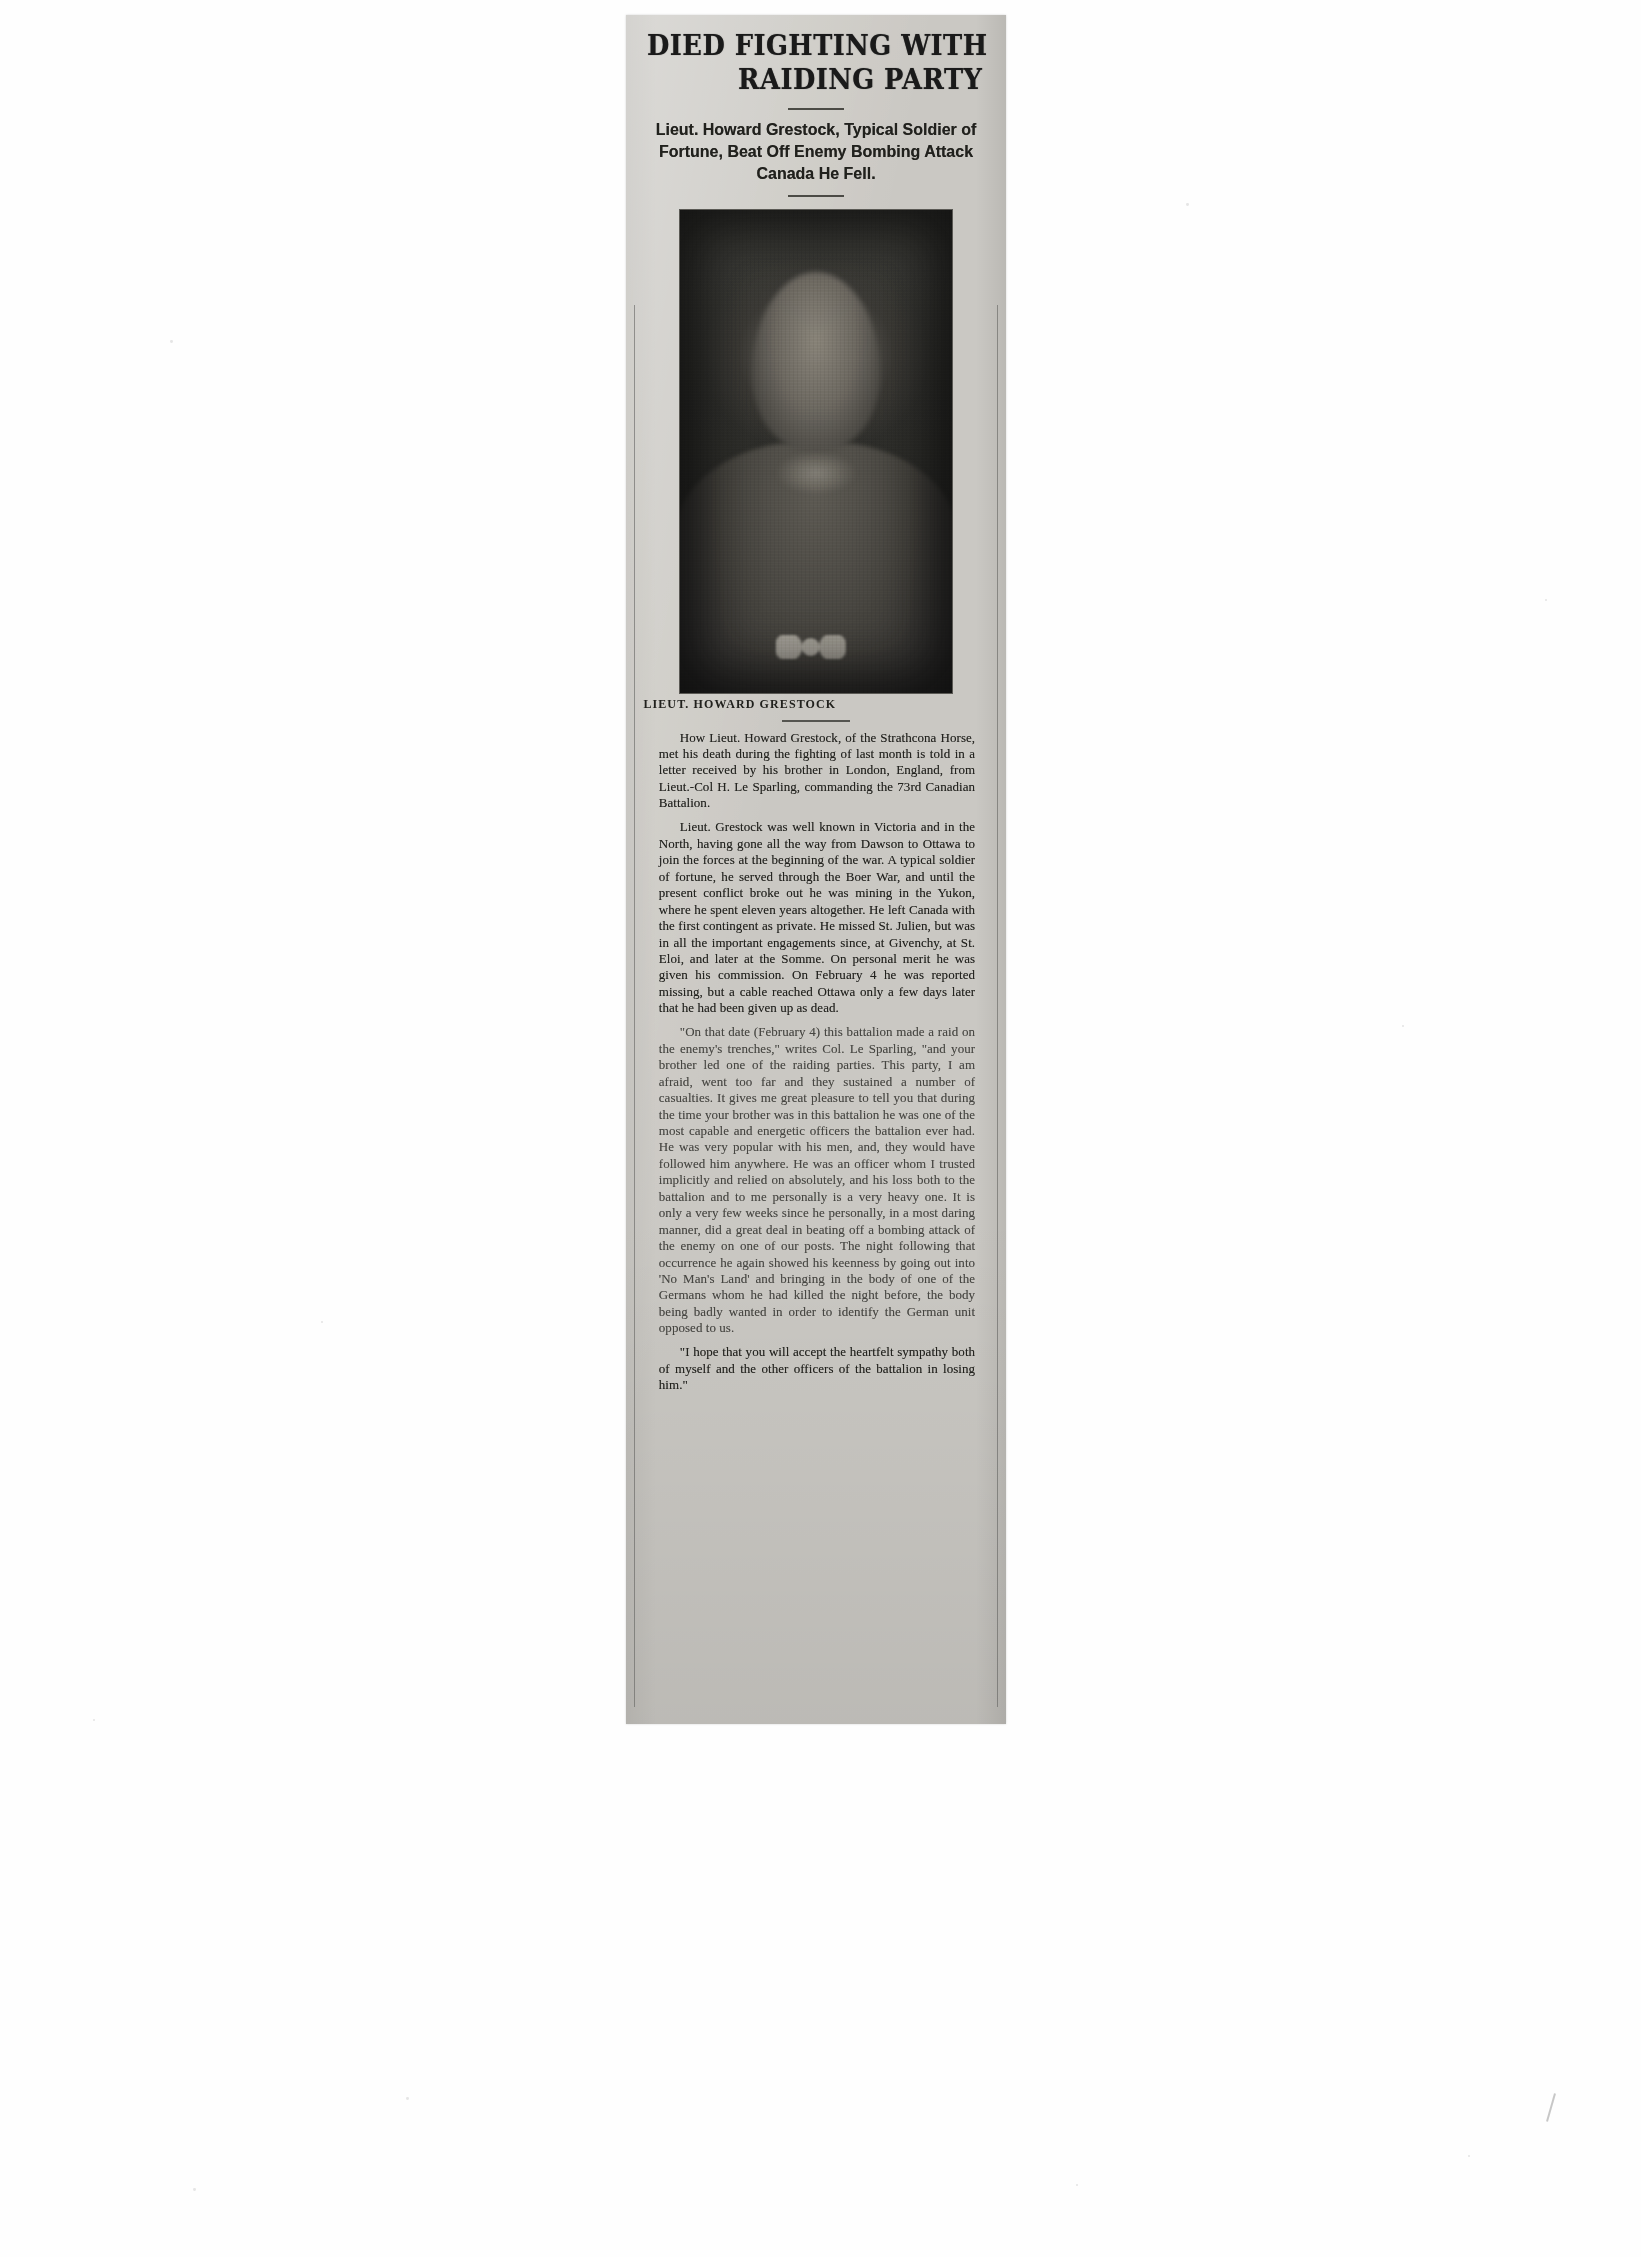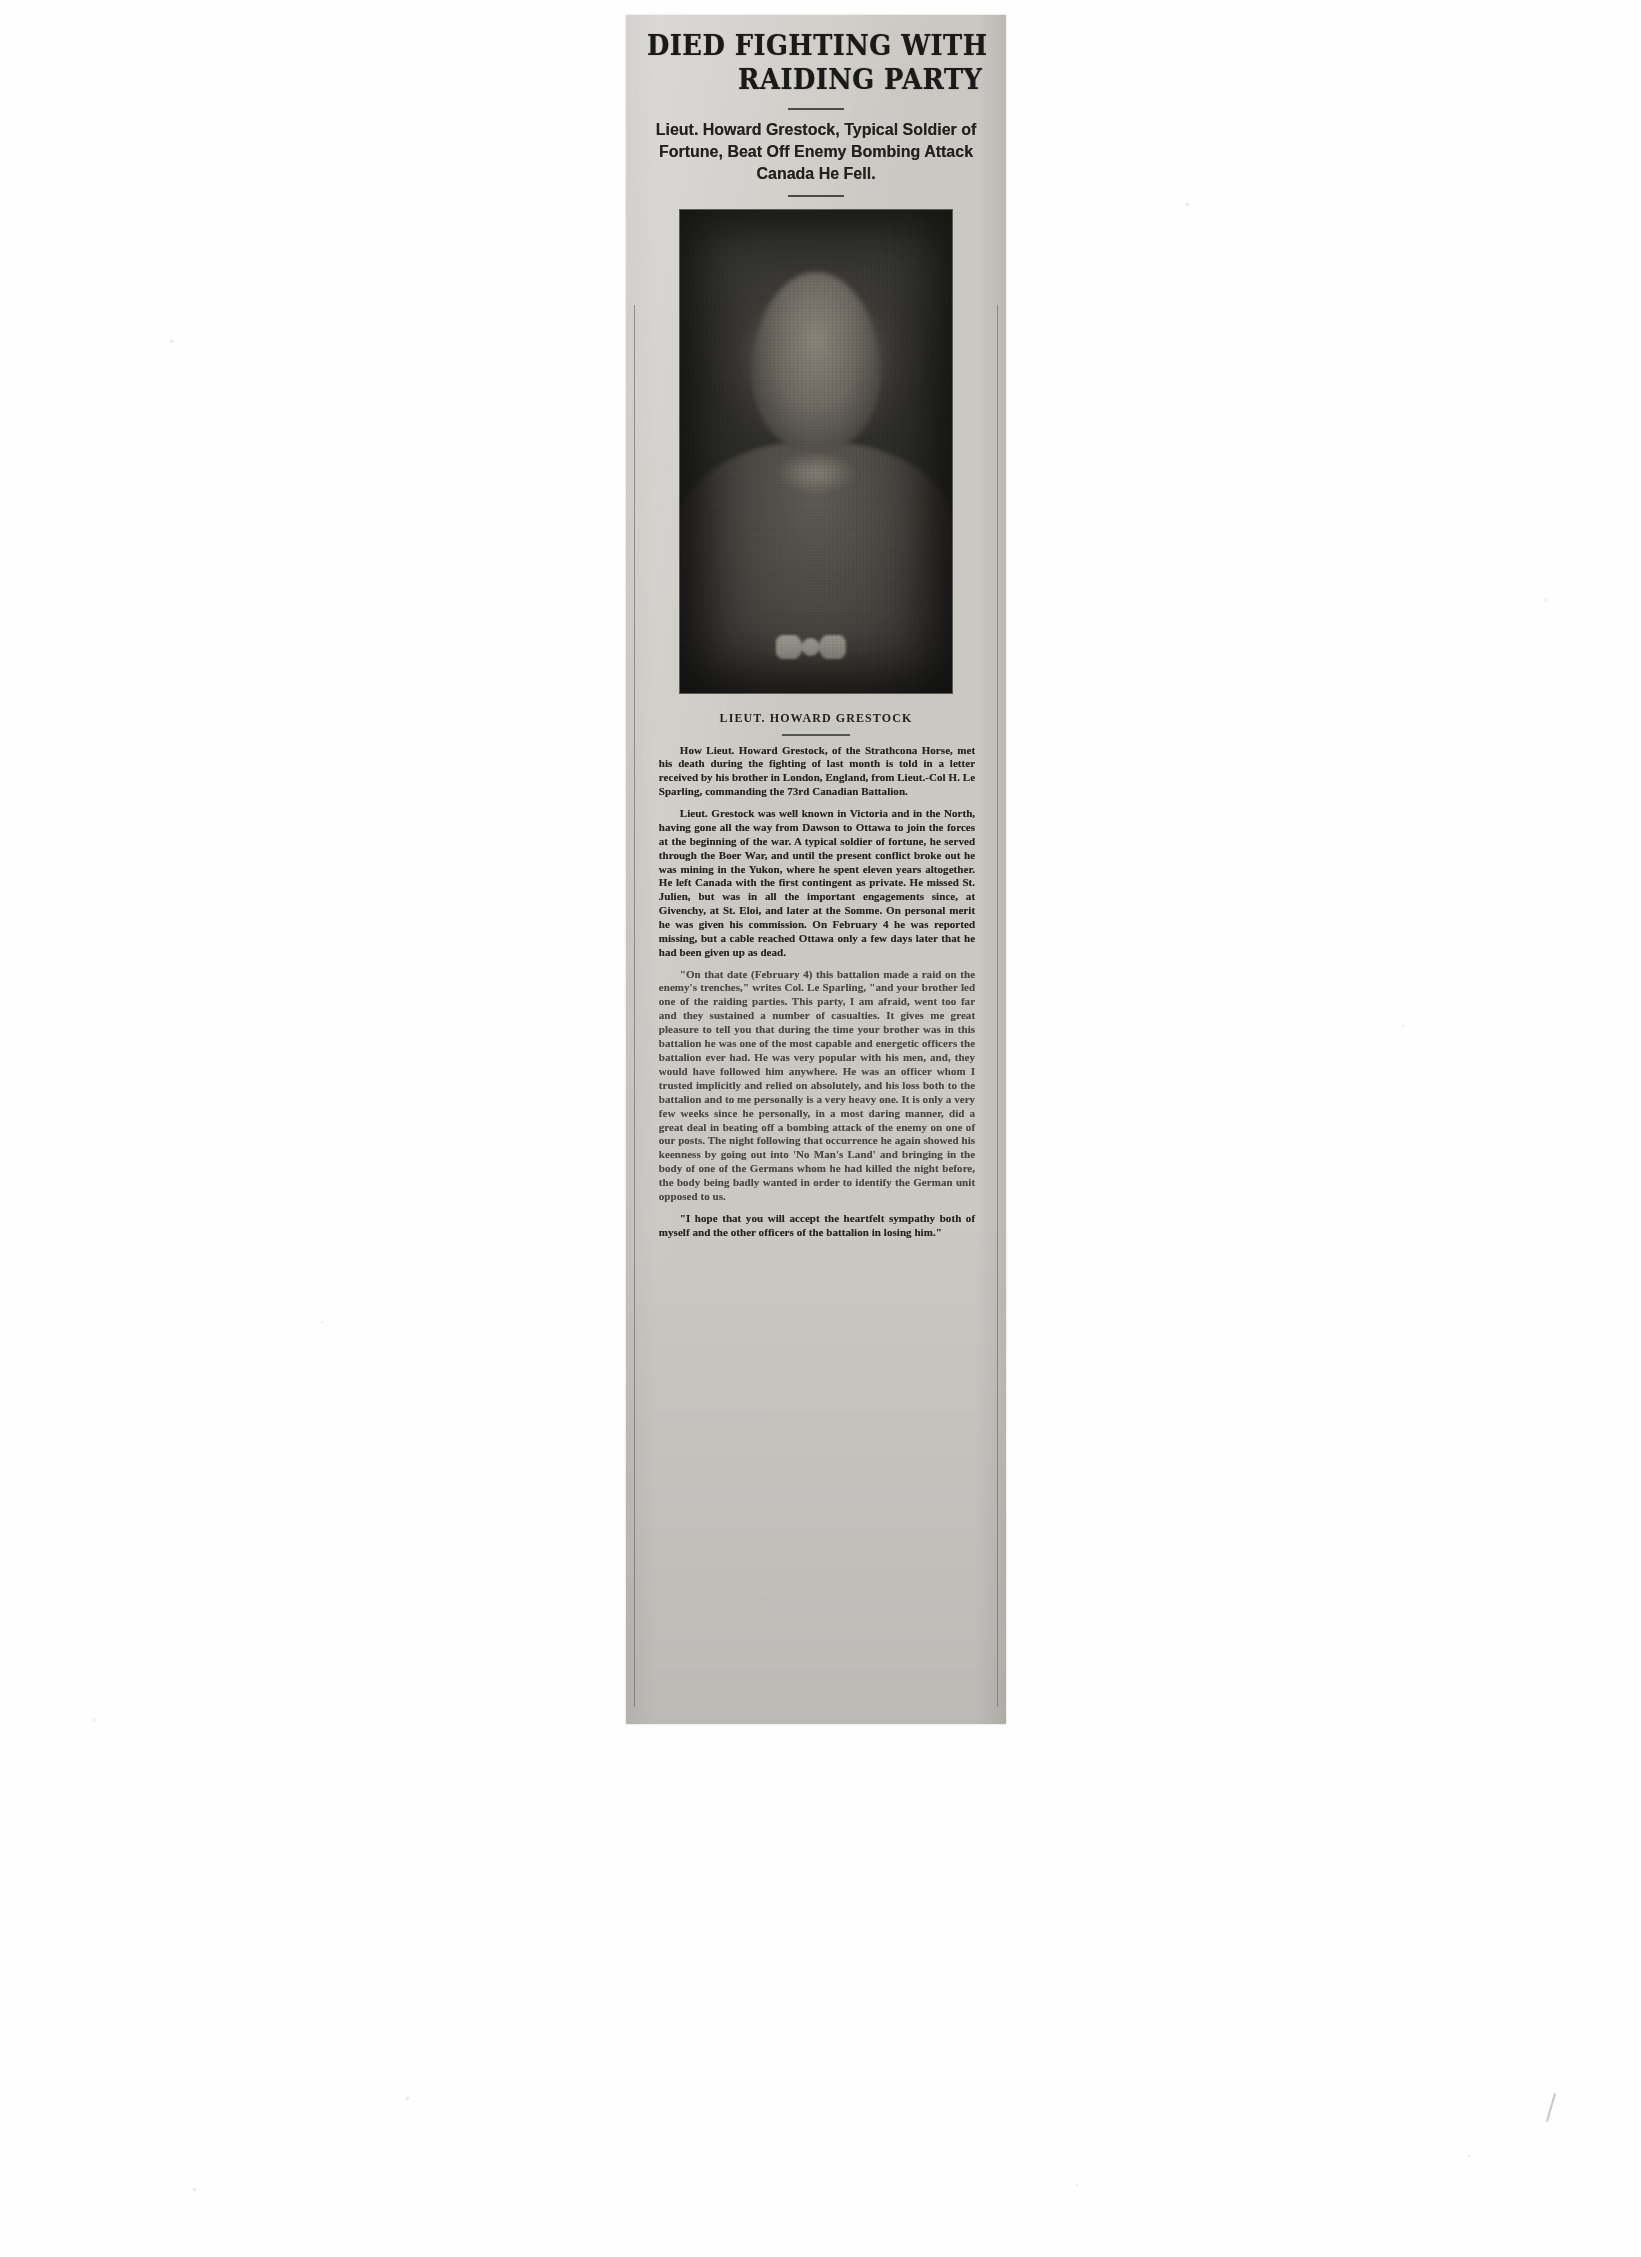--- a/index.html
+++ b/index.html
@@ -172,51 +172,51 @@
       repeating-linear-gradient(90deg, rgba(0,0,0,.05) 0 1px, rgba(0,0,0,0) 1px 3.9px);
     mix-blend-mode: overlay;
   }
   .photo .vignette {
     position: absolute;
     inset: 0;
     box-shadow: inset 0 0 50px 21px rgba(10,10,10,.75);
   }
 
   .caption {
-    text-align: center;
+    text-align: left;
     font-family: "Liberation Serif", serif;
     font-weight: 700;
     font-size: 12px;
     letter-spacing: 1.1px;
     color: #23231f;
-    margin-top: 17px;
+    margin-top: 3px;
   }
 
   .short-rule2 {
     width: 68px;
     height: 1.5px;
     background: #3a3a35;
     margin: 8.7px auto 7.7px auto;
     opacity: .8;
   }
 
   
   .body-col {
     padding: 0 13.5px 0 15.4px;
   }
   .body-col p {
     margin: 0 0 7.7px 0;
     font-family: "Liberation Serif", serif;
-    font-size: 11px;
+    font-size: 13px;
     line-height: 1.265;
     text-align: justify;
     text-indent: 21px;
     color: #242420;
     letter-spacing: 0.05px;
-    font-weight: 700;
+    font-weight: 400;
     text-shadow: 0 0 0.5px rgba(0,0,0,.35);
   }
   .faded { opacity: .78; }
 
   
   .pencil {
     position: absolute;
     right: 89px;
     bottom: 135px;
     width: 1.9px;

